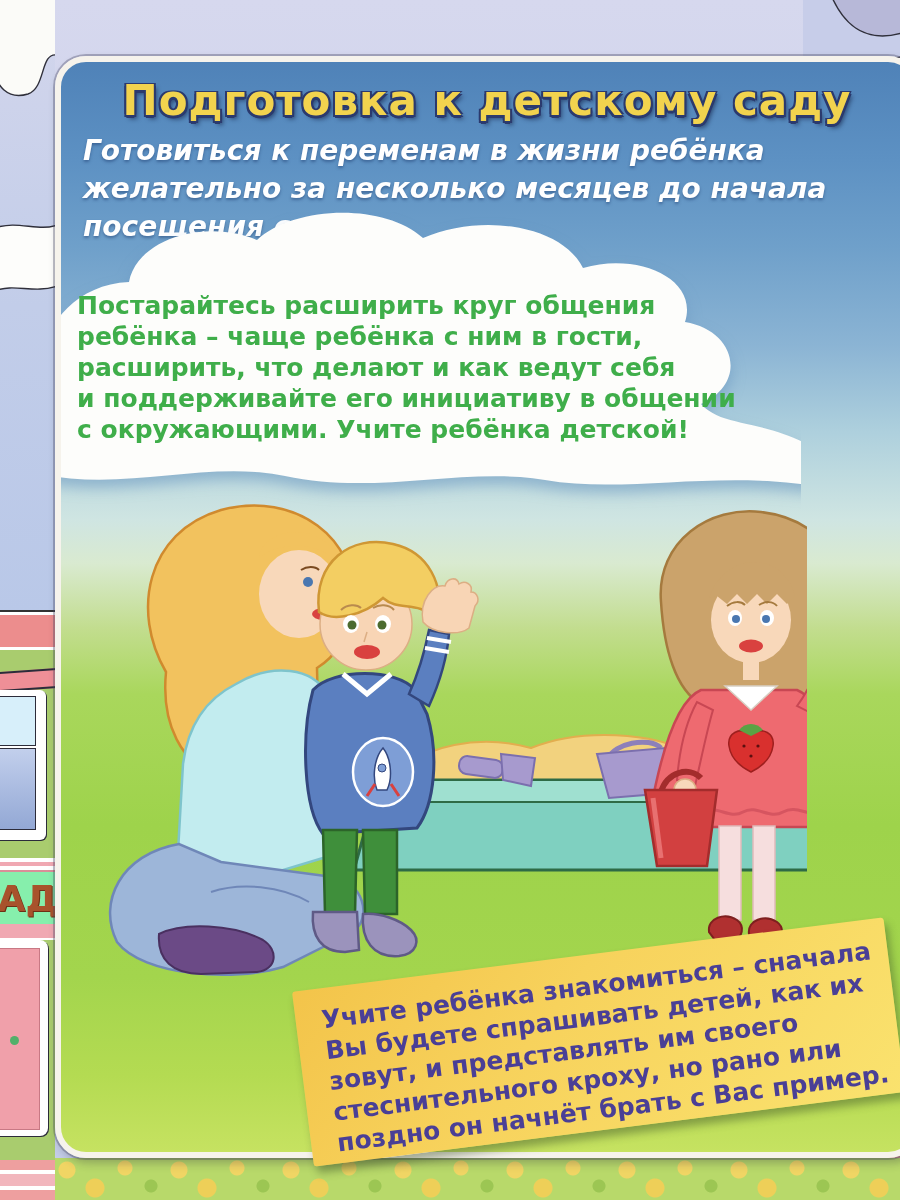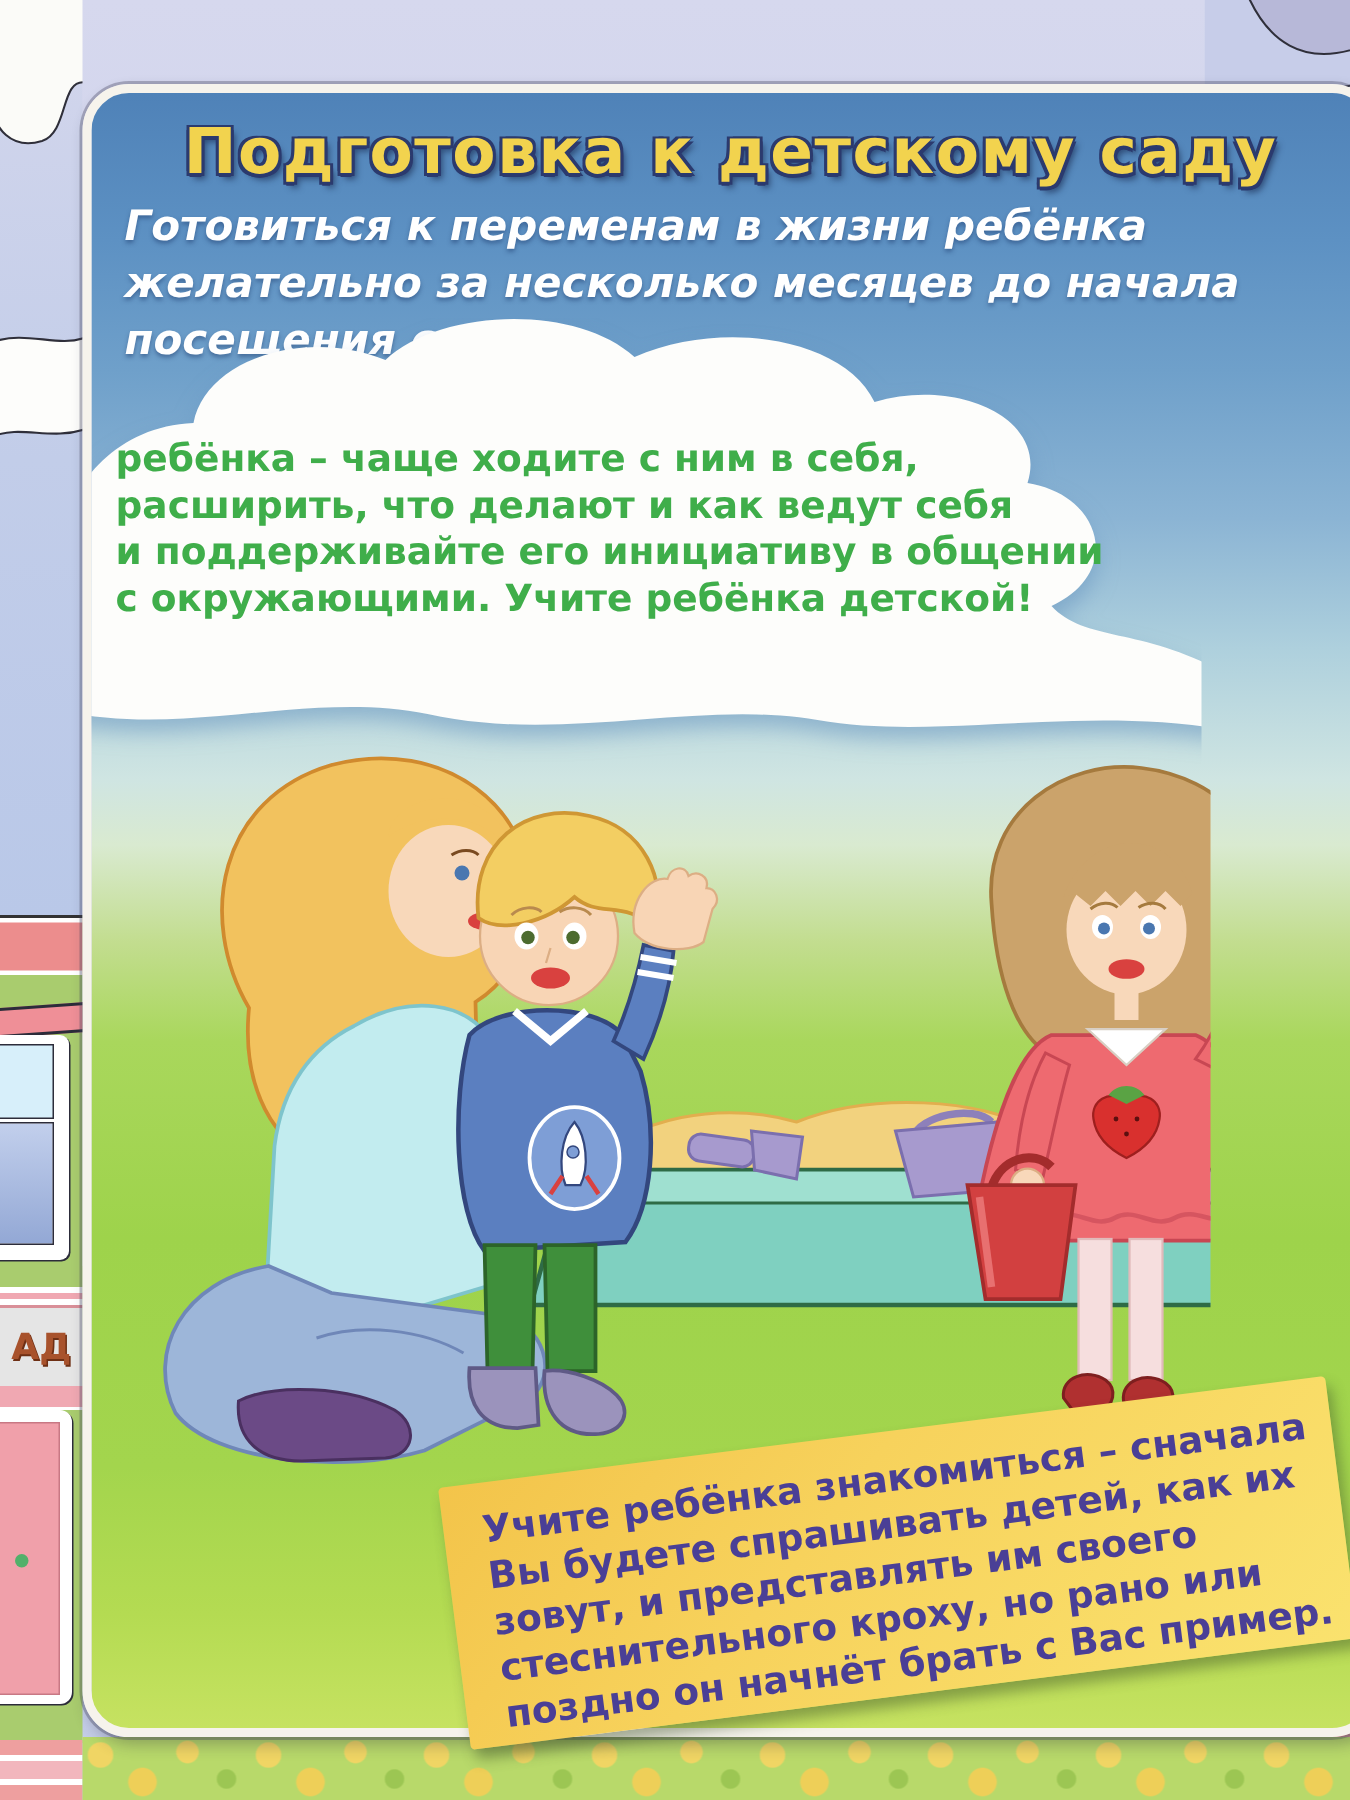--- a/index.html
+++ b/index.html
@@ -36,24 +36,24 @@
          border:2px solid #2c2c3a;border-left:none;transform:skewY(-4deg);}
   .b-window{position:absolute;top:78px;left:-8px;width:54px;height:150px;background:#fff;
          border-radius:0 6px 6px 0;box-shadow:1px 1px 0 #2c2c3a;}
   .pane-top{position:absolute;top:6px;left:6px;width:36px;height:48px;background:#d7effa;
          border:1.5px solid #2c2c3a;}
   .pane-bot{position:absolute;top:58px;left:6px;width:36px;height:80px;
          background:linear-gradient(180deg,#c2cfec,#93a8d5);border:1.5px solid #2c2c3a;}
   .b-green2{position:absolute;top:232px;left:0;width:55px;height:14px;background:#a9cc6e;}
   .b-stripes{position:absolute;top:246px;left:0;width:55px;height:12px;
          background:repeating-linear-gradient(180deg,#ffffff 0 4px,#f0a8b2 4px 8px,#ffffff 8px 12px);}
-  .b-sign{position:absolute;top:258px;left:0;width:55px;height:52px;background:#e5e5e5;
+  .b-sign{position:absolute;top:258px;left:0;width:55px;height:52px;background:#86efac;
          border-top:2px solid #d98f98;border-bottom:2px solid #d98f98;
          display:flex;align-items:center;justify-content:center;
-         font-size:24px;font-weight:bold;color:#a8522c;text-shadow:1px 1px 0 #6e2f14;}
+         font-size:36px;font-weight:bold;color:#a8522c;text-shadow:1px 1px 0 #6e2f14;}
   .b-stripe-pink{position:absolute;top:312px;left:0;width:55px;height:14px;background:#f0a8b2;
          border-bottom:2px solid #fff;}
   .b-door{position:absolute;top:328px;left:-10px;width:58px;height:196px;background:#fff;
          border-radius:0 8px 8px 0;box-shadow:1px 1px 0 #2c2c3a;}
   .door-inner{position:absolute;top:8px;left:8px;width:40px;height:180px;background:#f0a0aa;
          border:1.5px solid #c87884;}
   .knob{position:absolute;top:96px;left:20px;width:9px;height:9px;border-radius:50%;background:#52b06a;}
   .ml-base{position:absolute;left:0;top:1160px;width:55px;height:40px;
          background:repeating-linear-gradient(180deg,#ee9f9f 0 10px,#ffffff 10px 14px,#f2b6bd 14px 26px,#ffffff 26px 30px);}
   
@@ -180,21 +180,22 @@
           L 760,236
           C 706,206 668,216 646,192
           C 694,170 680,118 630,110
           C 644,66 582,40 528,56
           C 508,14 428,0 368,26
           C 328,-10 238,-6 202,28
           C 148,6 82,28 74,70
           C 22,72 -8,112 -14,144 Z"></path>
       </svg>
       <div class="cloud-text">
-        <div class="line">ребёнка – чаще ходите с ним в себя,</div>
+        <div class="line">Постарайтесь расширить круг общения</div>
+        <div class="line">ребёнка – чаще ребёнка с ним в гости,</div>
         <div class="line">расширить, что делают и как ведут себя</div>
         <div class="line">и поддерживайте его инициативу в общении</div>
         <div class="line">с окружающими. Учите ребёнка детской!</div>
       </div>
     </div>
 
     <svg class="scene" viewBox="0 0 746 700">
 
       <g>
         <path d="M330,316 C362,282 420,272 470,286 C520,266 592,270 632,292 C672,276 700,292 702,318 L702,330 L330,330 Z" fill="#f2d27e" stroke="#e2ae4e" stroke-width="2"></path>

